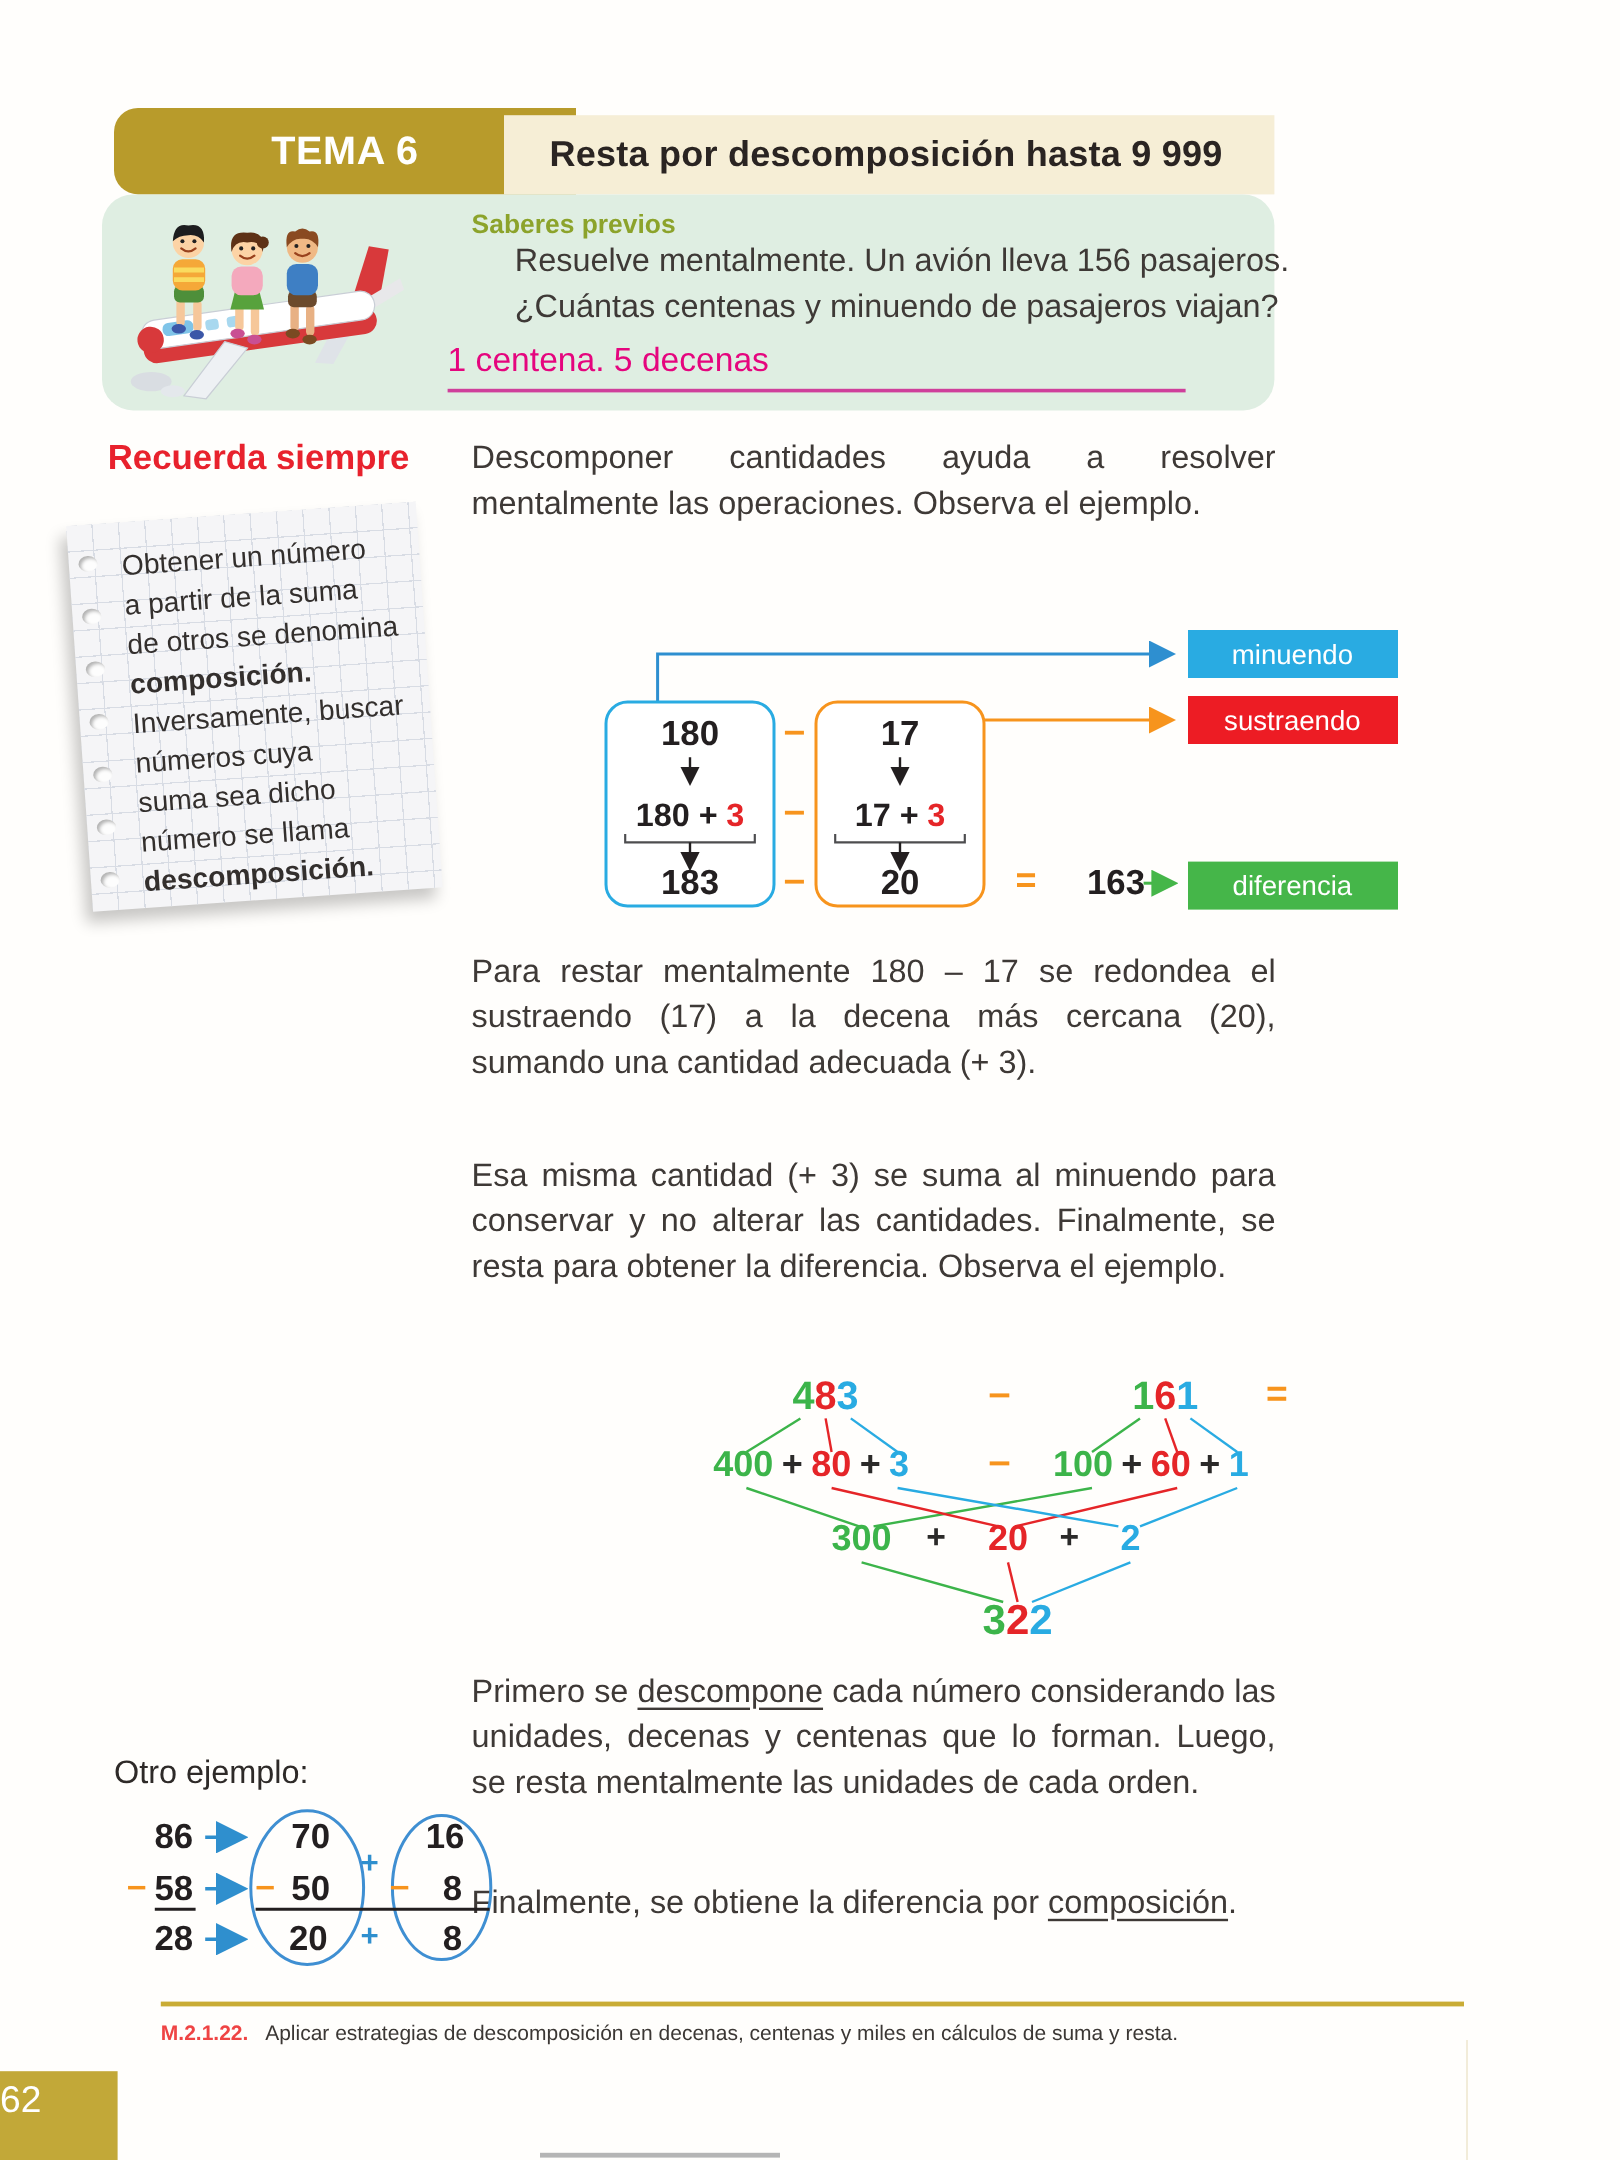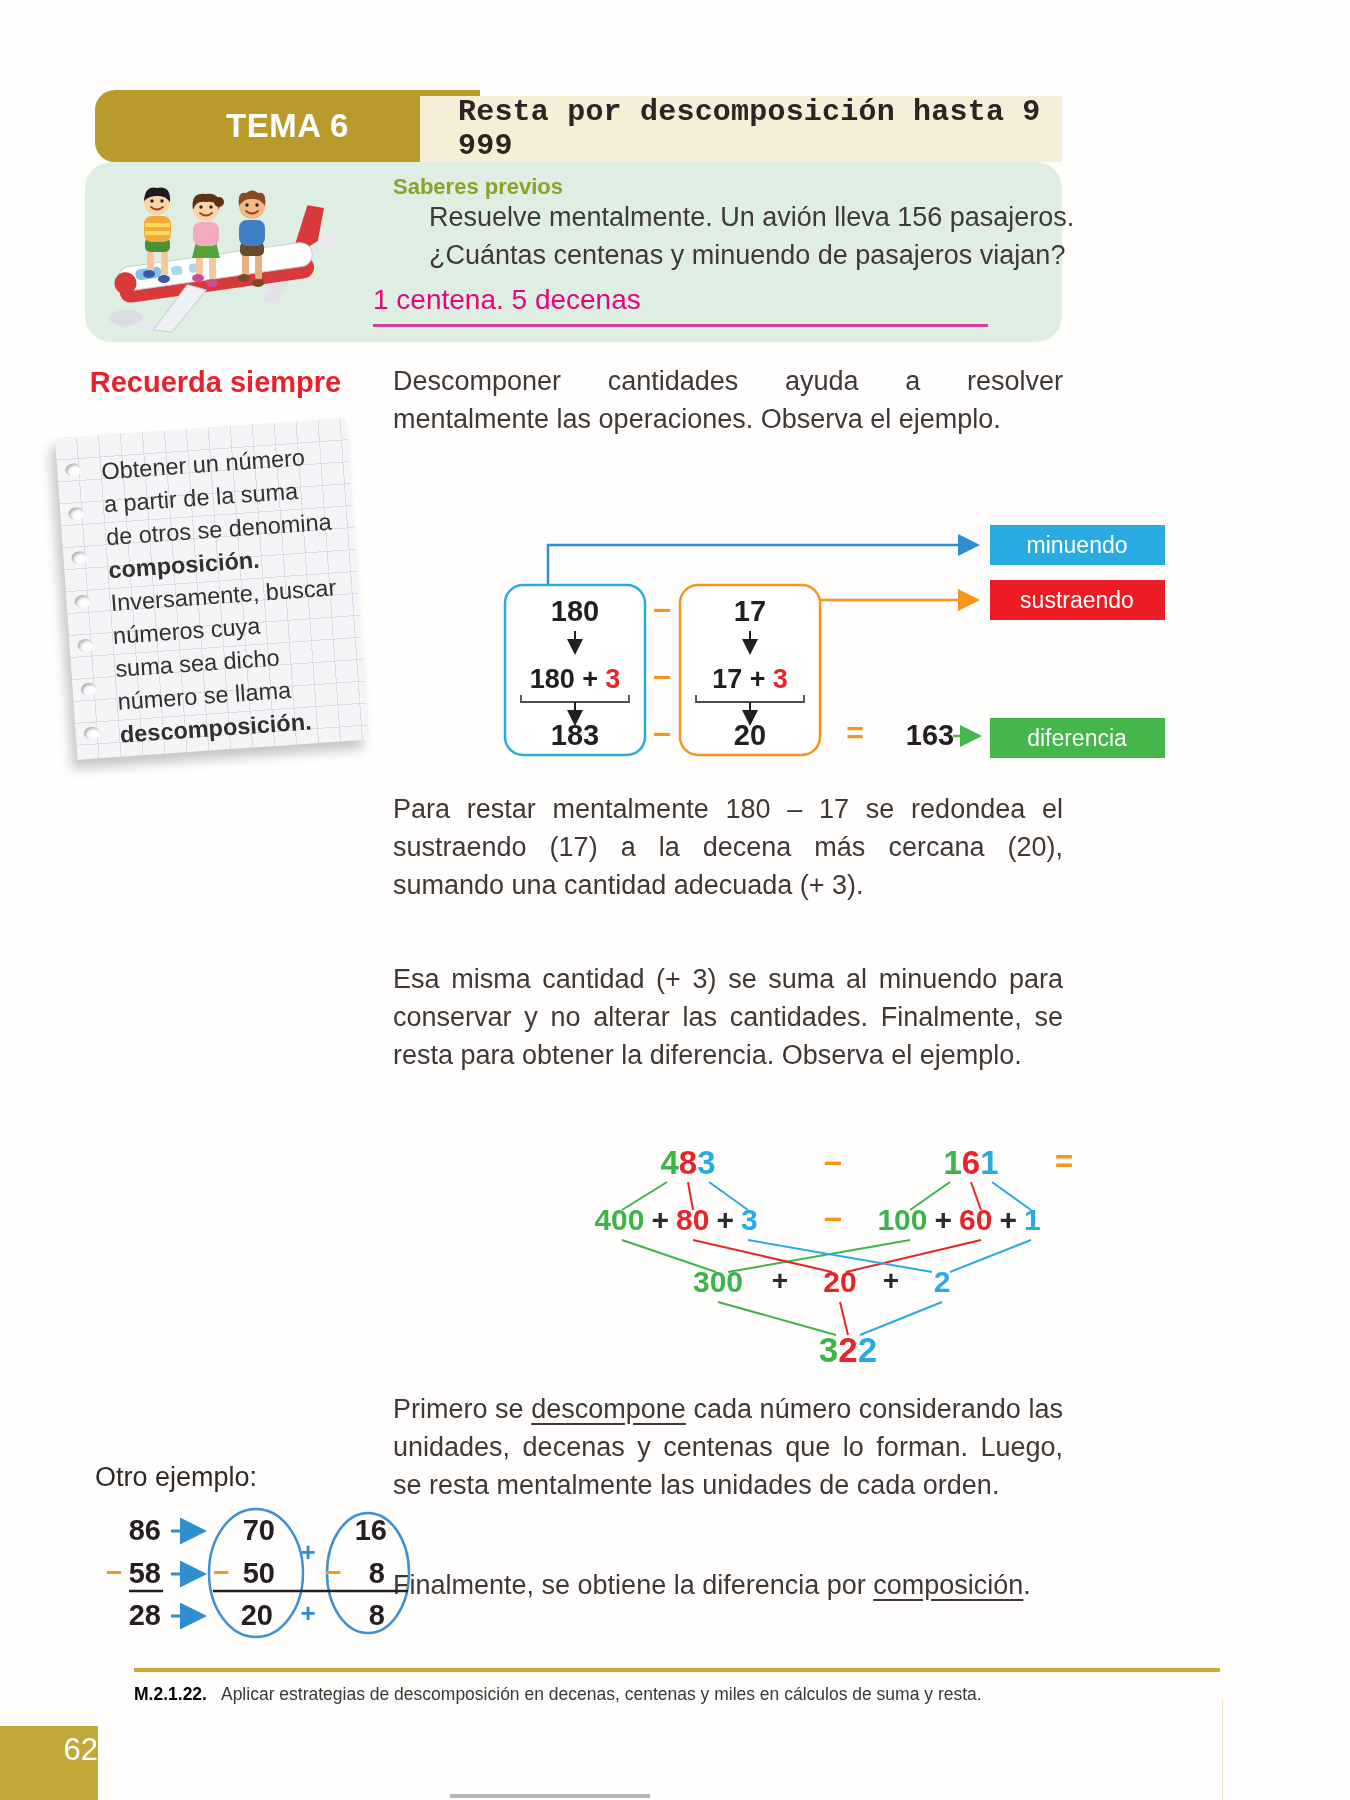--- a/index.html
+++ b/index.html
@@ -6,21 +6,21 @@
   .stage{position:relative;width:1350px;height:1800px;background:#fffefc;overflow:hidden;
          font-family:"Liberation Sans","DejaVu Sans",sans-serif;color:#3e3936;}
   .abs{position:absolute;}
 
   
   .tema-banner{left:95px;top:90px;width:385px;height:72px;background:#b89b2b;
 ardi    border-radius:20px 0 0 20px;display:flex;align-items:center;justify-content:center;}
   .tema-banner{border-radius:20px 0 0 20px;}
   .tema-banner span{color:#ffffff;font-size:33px;font-weight:800;letter-spacing:.5px;}
   .title-band{left:420px;top:96px;width:642px;height:66px;background:#f6eed6;
-    display:flex;align-items:center;font-family:Liberation Mono, monospace;}
+    display:flex;align-items:center;}
   .title-band h1{margin:0 0 0 38px;font-size:30px;font-weight:800;color:#2a2422;letter-spacing:.2px;}
   .mint-box{left:85px;top:162px;width:977px;height:180px;background:#dfeee2;border-radius:26px;}
   .saberes-heading{left:393px;top:174px;font-size:22px;font-weight:700;color:#8ca32b;}
   .saberes-line{left:393px;width:660px;font-size:27px;color:#3e3936;margin-left:36px;}
   .answer{left:373px;top:284px;width:615px;font-size:28px;color:#e5057e;
     border-bottom:3px solid #cf3f9b;padding-bottom:8px;}
 
   
   .recuerda{left:88px;top:366px;width:255px;text-align:center;font-size:29px;font-weight:800;color:#e8222d;}
   .note{left:66px;top:428px;width:292px;height:322px;background:#f5f5f7;transform:rotate(-4deg);
@@ -34,23 +34,23 @@
   .note-text .bold{font-weight:800;}
 
   
   .para{left:393px;width:670px;font-size:27px;line-height:38px;text-align:justify;color:#3e3936;}
   .para .u{text-decoration:underline;text-underline-offset:5px;}
   .otro-heading{left:95px;top:1462px;font-size:27px;color:#2e2a28;}
 
   
   .gold-rule{left:134px;top:1668px;width:1086px;height:4px;background:#c9ac35;}
   .footer-text{left:134px;top:1684px;width:1090px;font-size:17.5px;color:#3b3734;}
-  .footer-text b{color:#000000;margin-right:14px;}
+  .footer-text b{color:#ef4444;margin-right:14px;}
   .page-tab{left:0;top:1726px;width:98px;height:74px;background:#c2a838;
-    display:flex;align-items:flex-start;justify-content:flex-end;}
+    display:flex;align-items:flex-start;justify-content:flex-start;}
   .page-tab span{color:#ffffff;font-size:31px;margin-top:6px;}
   .page-edge{left:1222px;top:1700px;width:1px;height:100px;background:#eadfc2;}
   .bottom-bar{left:450px;top:1794px;width:200px;height:4px;background:#b5b5b5;}
 
   svg text{font-family:"Liberation Sans","DejaVu Sans",sans-serif;}
 </style>
 </head>
 <body>
 
 <div class="stage">

